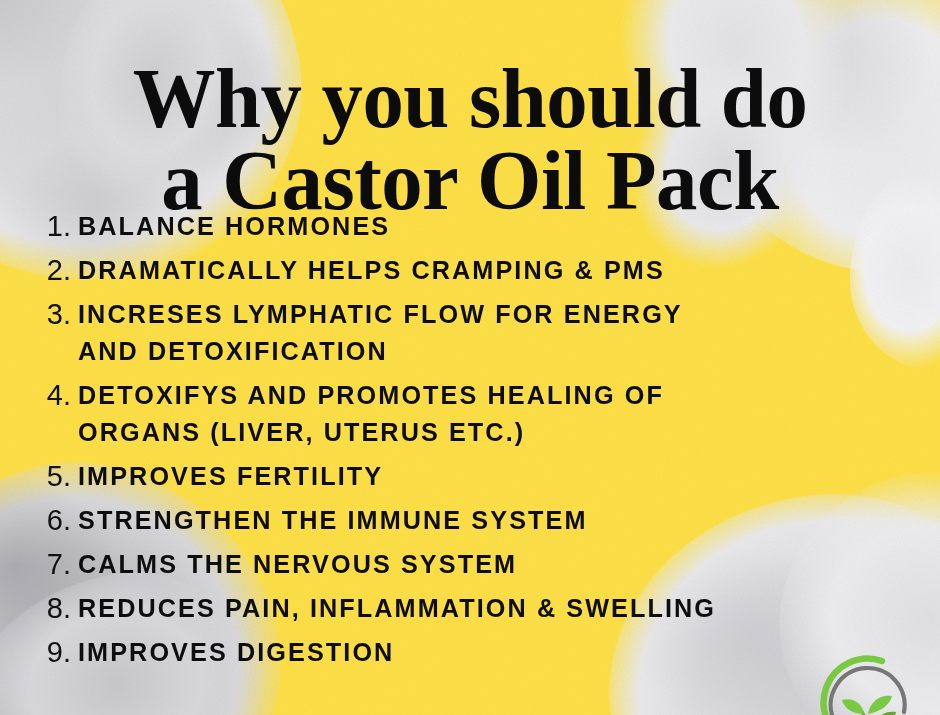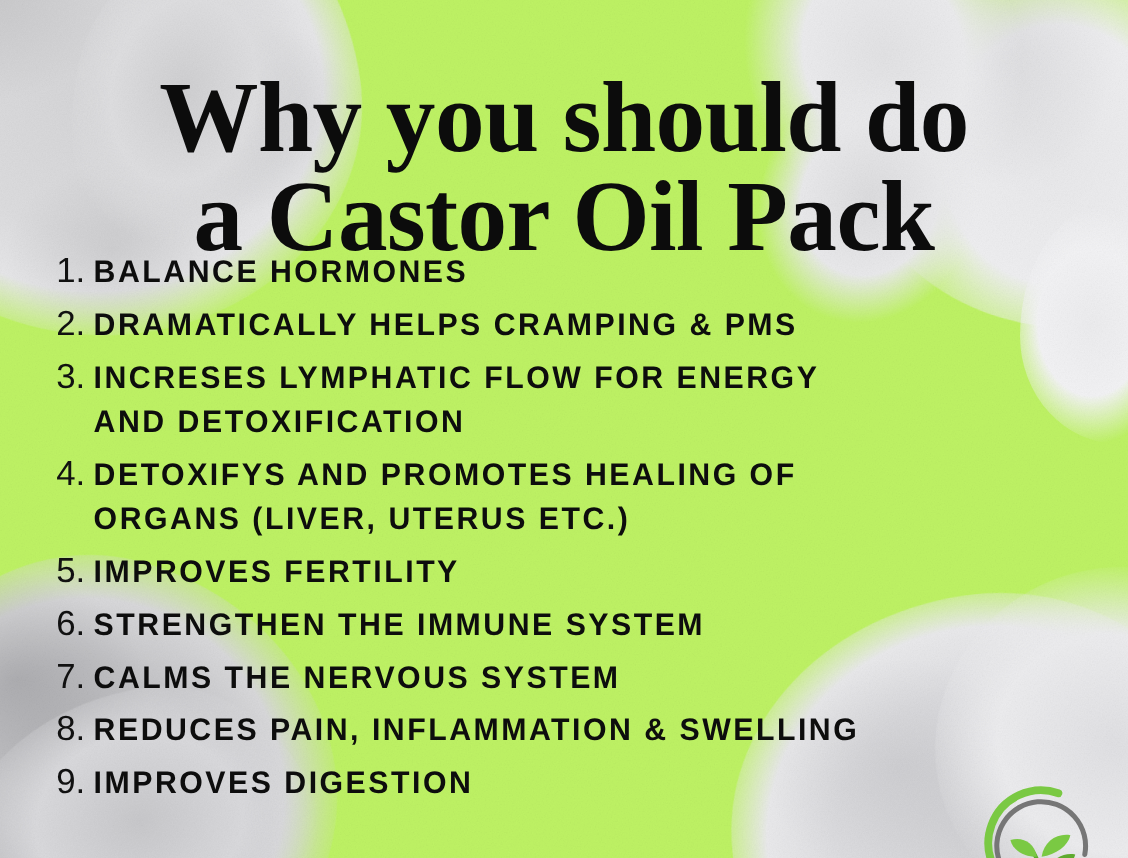--- a/index.html
+++ b/index.html
@@ -10,21 +10,21 @@
   }
   body {
     font-family: "Liberation Sans", sans-serif;
   }
 
   #poster {
     position: relative;
     width: 940px;
     height: 715px;
     overflow: hidden;
-    background: #bef264;
+    background: #fde047;
   }
 
   
   .blob-layer {
     position: absolute;
     inset: 0;
     pointer-events: none;
     overflow: hidden;
   }
   .blob {

